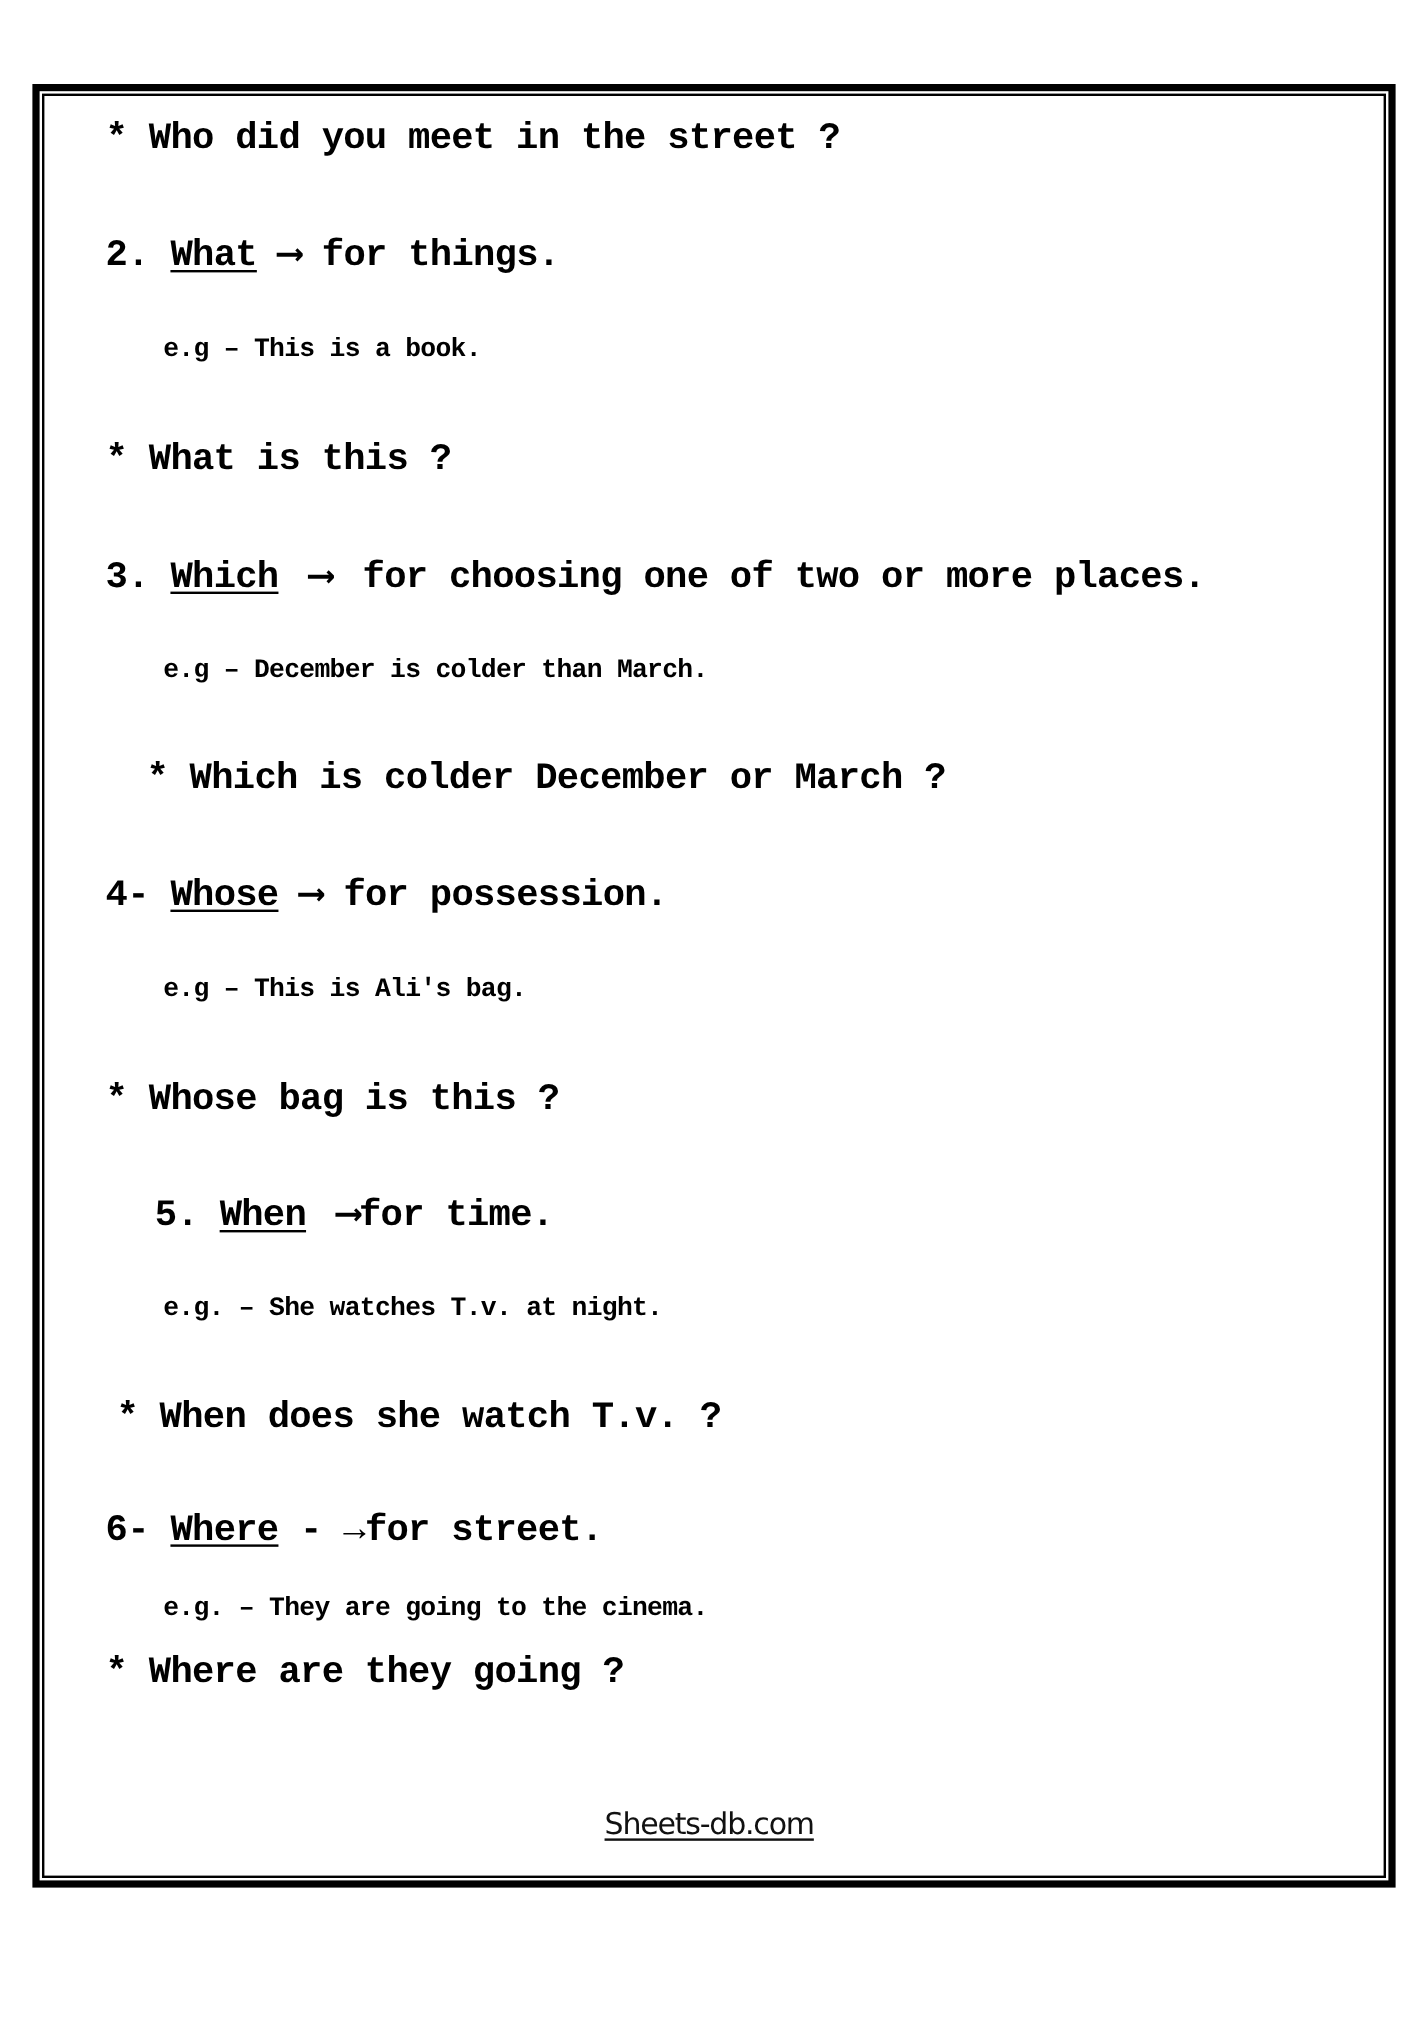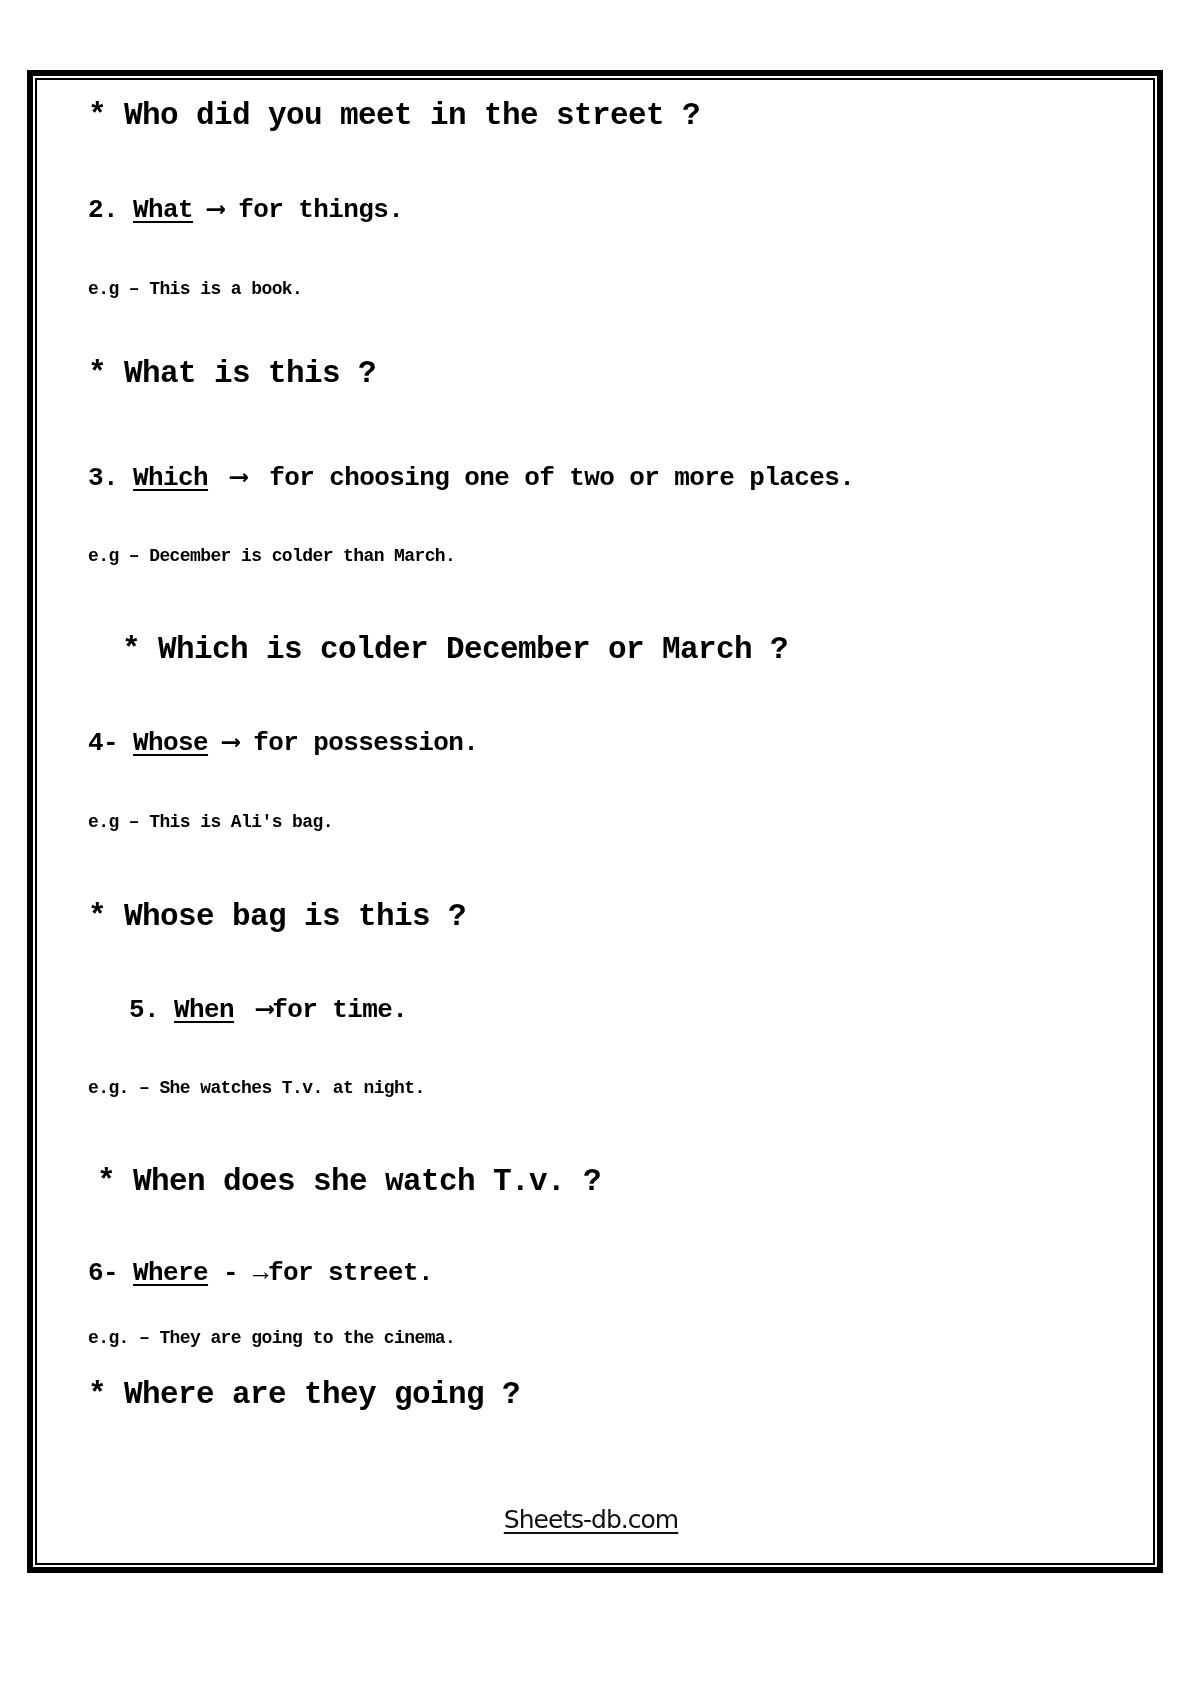--- a/index.html
+++ b/index.html
@@ -11,22 +11,22 @@
   .frame-inner {
     position: absolute; left: 35px; top: 78px; width: 1120px; height: 1487px;
     box-sizing: border-box; border: 2px solid #000;
   }
   .line {
     position: absolute; left: 88px; white-space: nowrap; color: #000;
     font-family: Liberation Mono, monospace; font-weight: bold;
     letter-spacing: -0.6px; transform-origin: left center;
   }
   .q { font-size: 31px; }
-  .h { font-size: 26px; }
-  .e { font-size: 18px; }
+  .h { font-size: 31px; }
+  .e { font-size: 22px; margin-left: 48px; }
   .kw { text-decoration: underline; text-decoration-thickness: 2px; text-underline-offset: 4px; }
   .arrow { display: inline-block; font-weight: bold; }
   .footer {
     position: absolute; top: 1505px; left: 0; width: 1188px; text-align: center;
     font-family: "DejaVu Sans", sans-serif; font-size: 25px; color: #111;
     letter-spacing: -1px;
   }
   .footer span { text-decoration: underline; text-decoration-thickness: 2px; text-underline-offset: 4px; padding-right: 6px; }
 </style>
 </head>
@@ -38,21 +38,21 @@
 <div class="line q" style="top:98px;">* Who did you meet in the street ?</div>
 
 <div class="line h" style="top:193px;">
   <span>2.</span>
   <span class="kw">What</span>
   <span class="arrow">⟶</span>
   <span>for things.</span>
 </div>
 
 <div class="line e" style="top:279px;">e.g – This is a book.</div>
-<div class="line q" style="top:356px;">* What is this ?</div>
+<div class="line q" style="top:366px;">* What is this ?</div>
 
 <div class="line h" style="top:461px;">
   <span>3.</span>
   <span class="kw">Which</span>
   <span class="arrow" style="margin:0 8px;">⟶</span>
   <span>for choosing one of two or more places.</span>
 </div>
 
 <div class="line e" style="top:546px;">e.g – December is colder than March.</div>
 <div class="line q" style="top:632px;margin-left:34px;">* Which is colder December or March ?</div>

